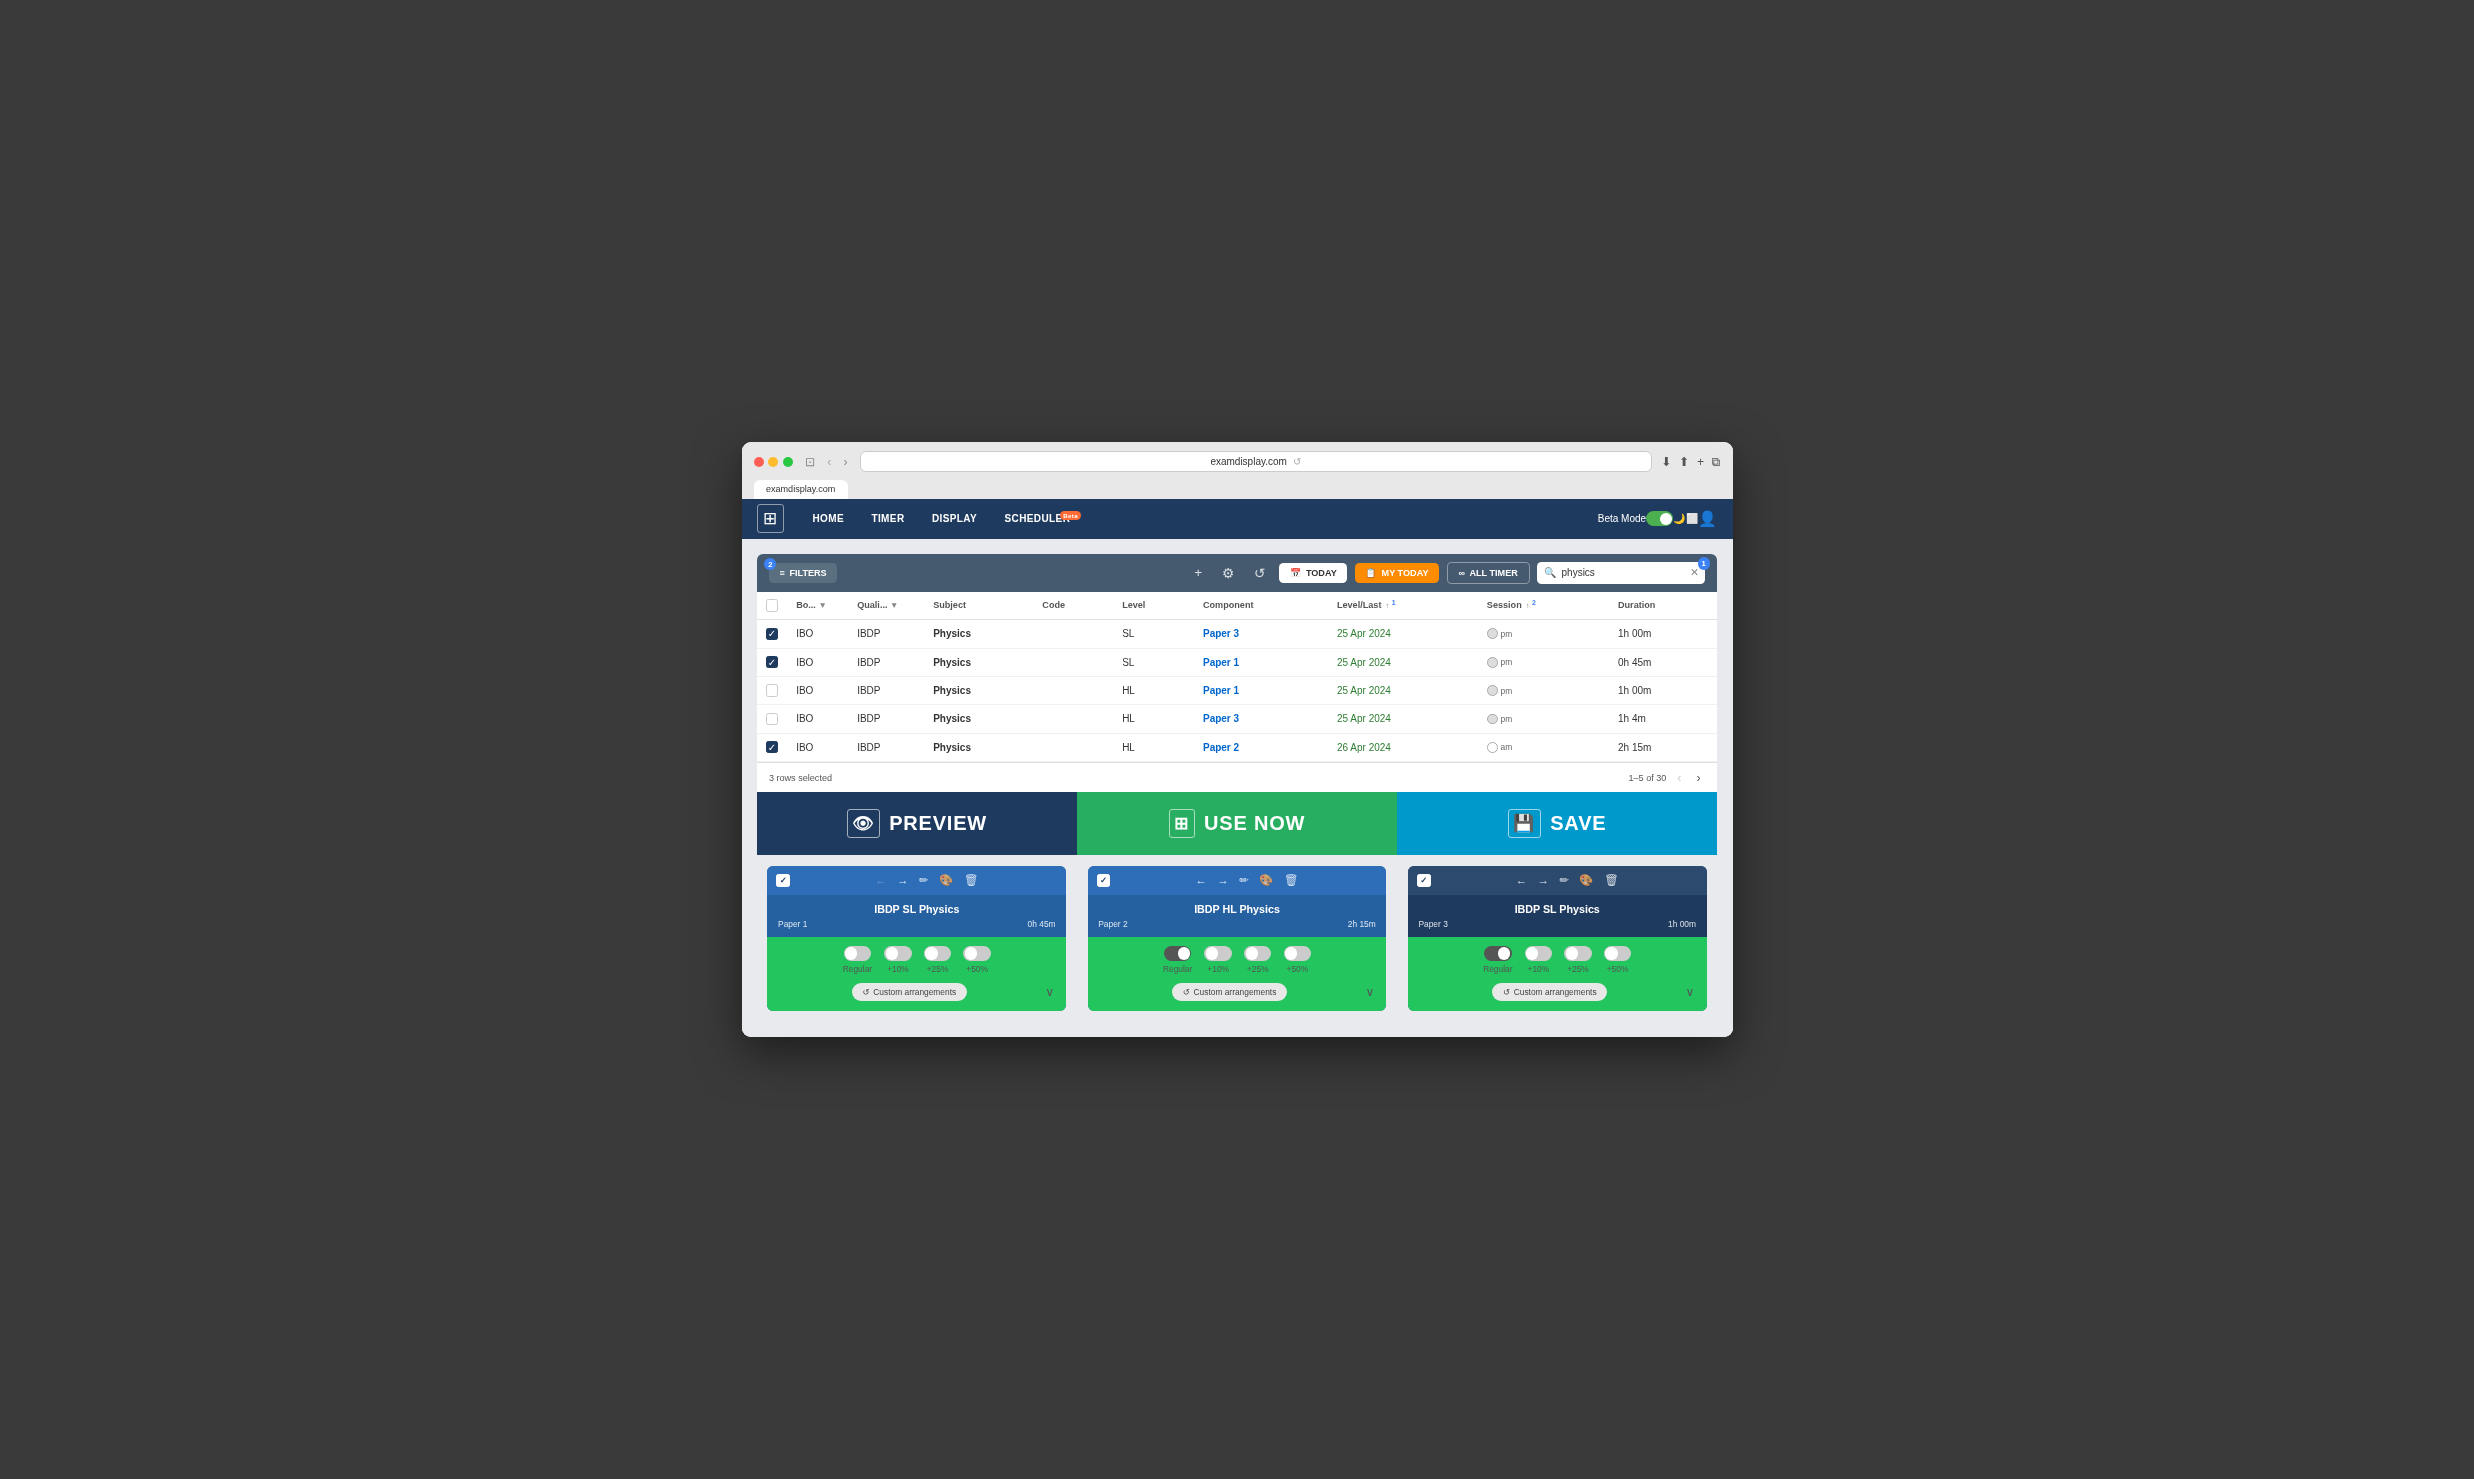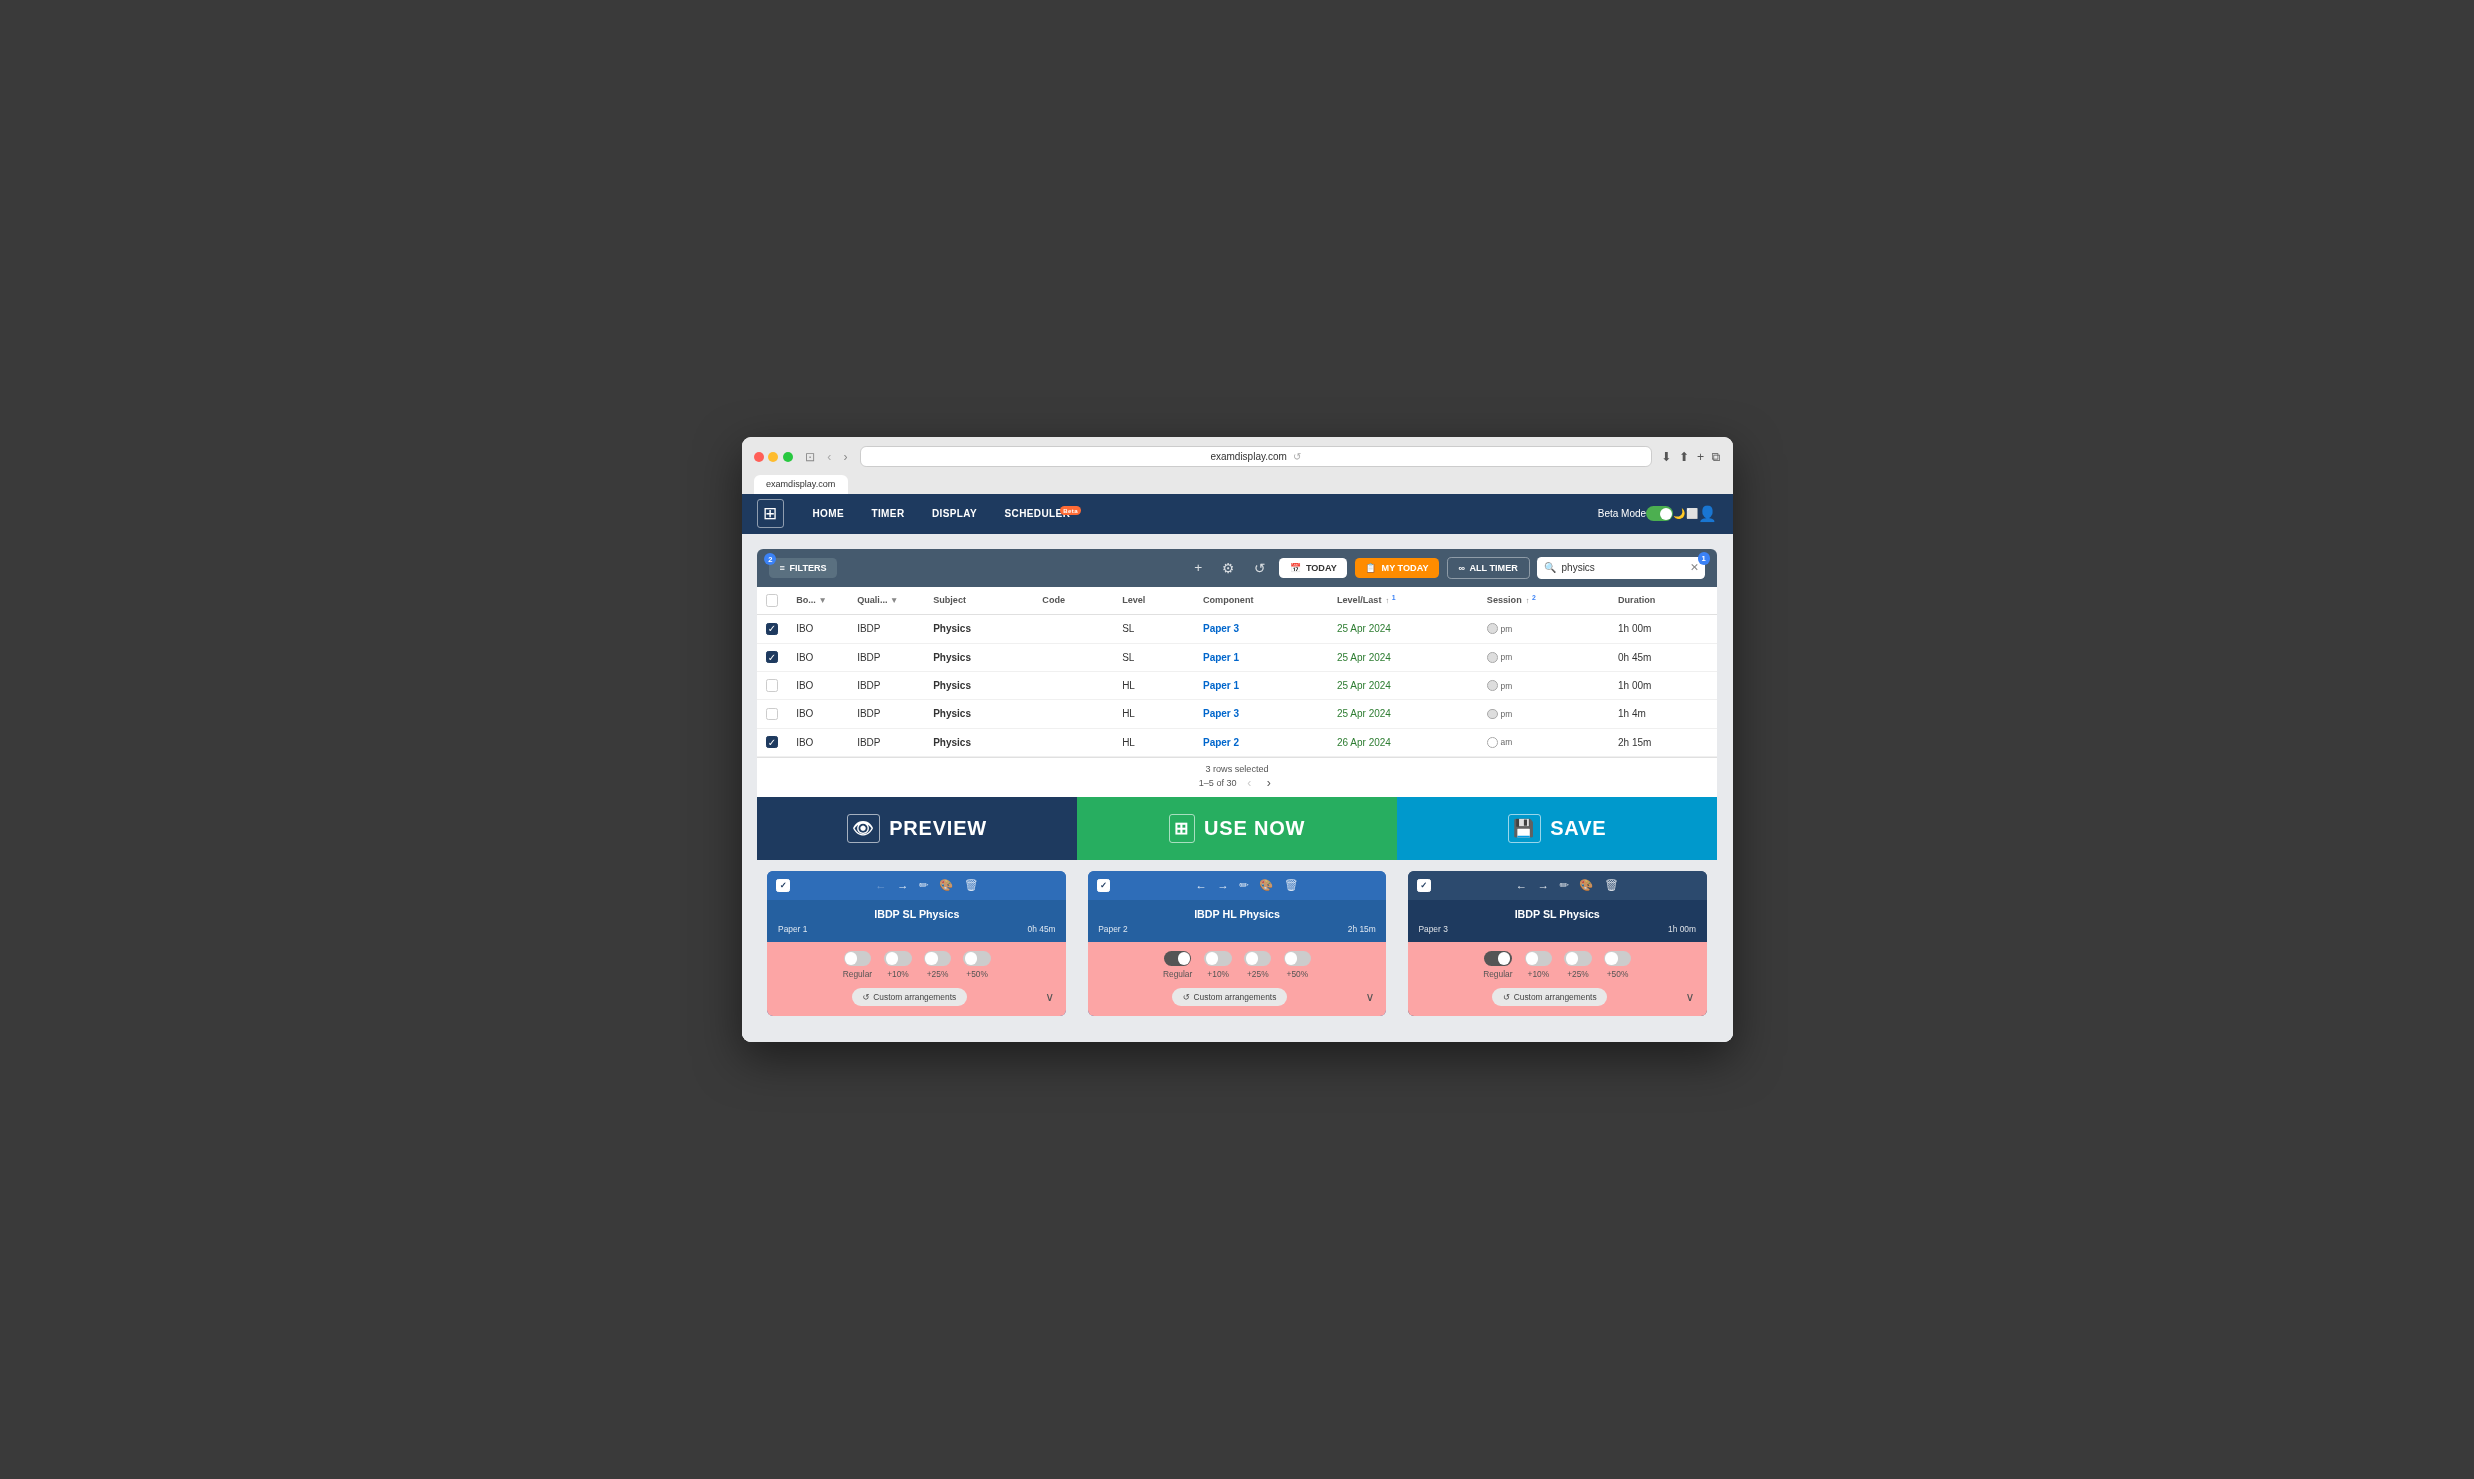--- a/index.html
+++ b/index.html
@@ -344,21 +344,20 @@
     }
     
     .table-footer {
       background: white;
       border-top: 0.8px solid #e0e0e0;
       padding: 6.1px 12.2px;
       display: flex;
       align-items: center;
       font-size: 9.1px;
       color: #555;
-      flex-direction: column;
     }
     .table-footer .footer-spacer { flex: 1; }
     .pagination {
       display: flex;
       align-items: center;
       gap: 6.1px;
     }
     .page-arrow {
       background: none;
       border: none;
@@ -479,21 +478,21 @@
       font-size: 10.7px;
       margin-bottom: 4.6px;
     }
     .card-paper-row {
       display: flex;
       justify-content: space-between;
       font-size: 8.4px;
       color: rgba(255,255,255,0.85);
     }
     .card-body {
-      background: #fca5a5;
+      background: #22c55e;
       padding: 9.1px;
     }
     .toggles-row {
       display: flex;
       gap: 12.2px;
       align-items: center;
       justify-content: center;
       margin-bottom: 7.6px;
     }
     .toggle-item {

